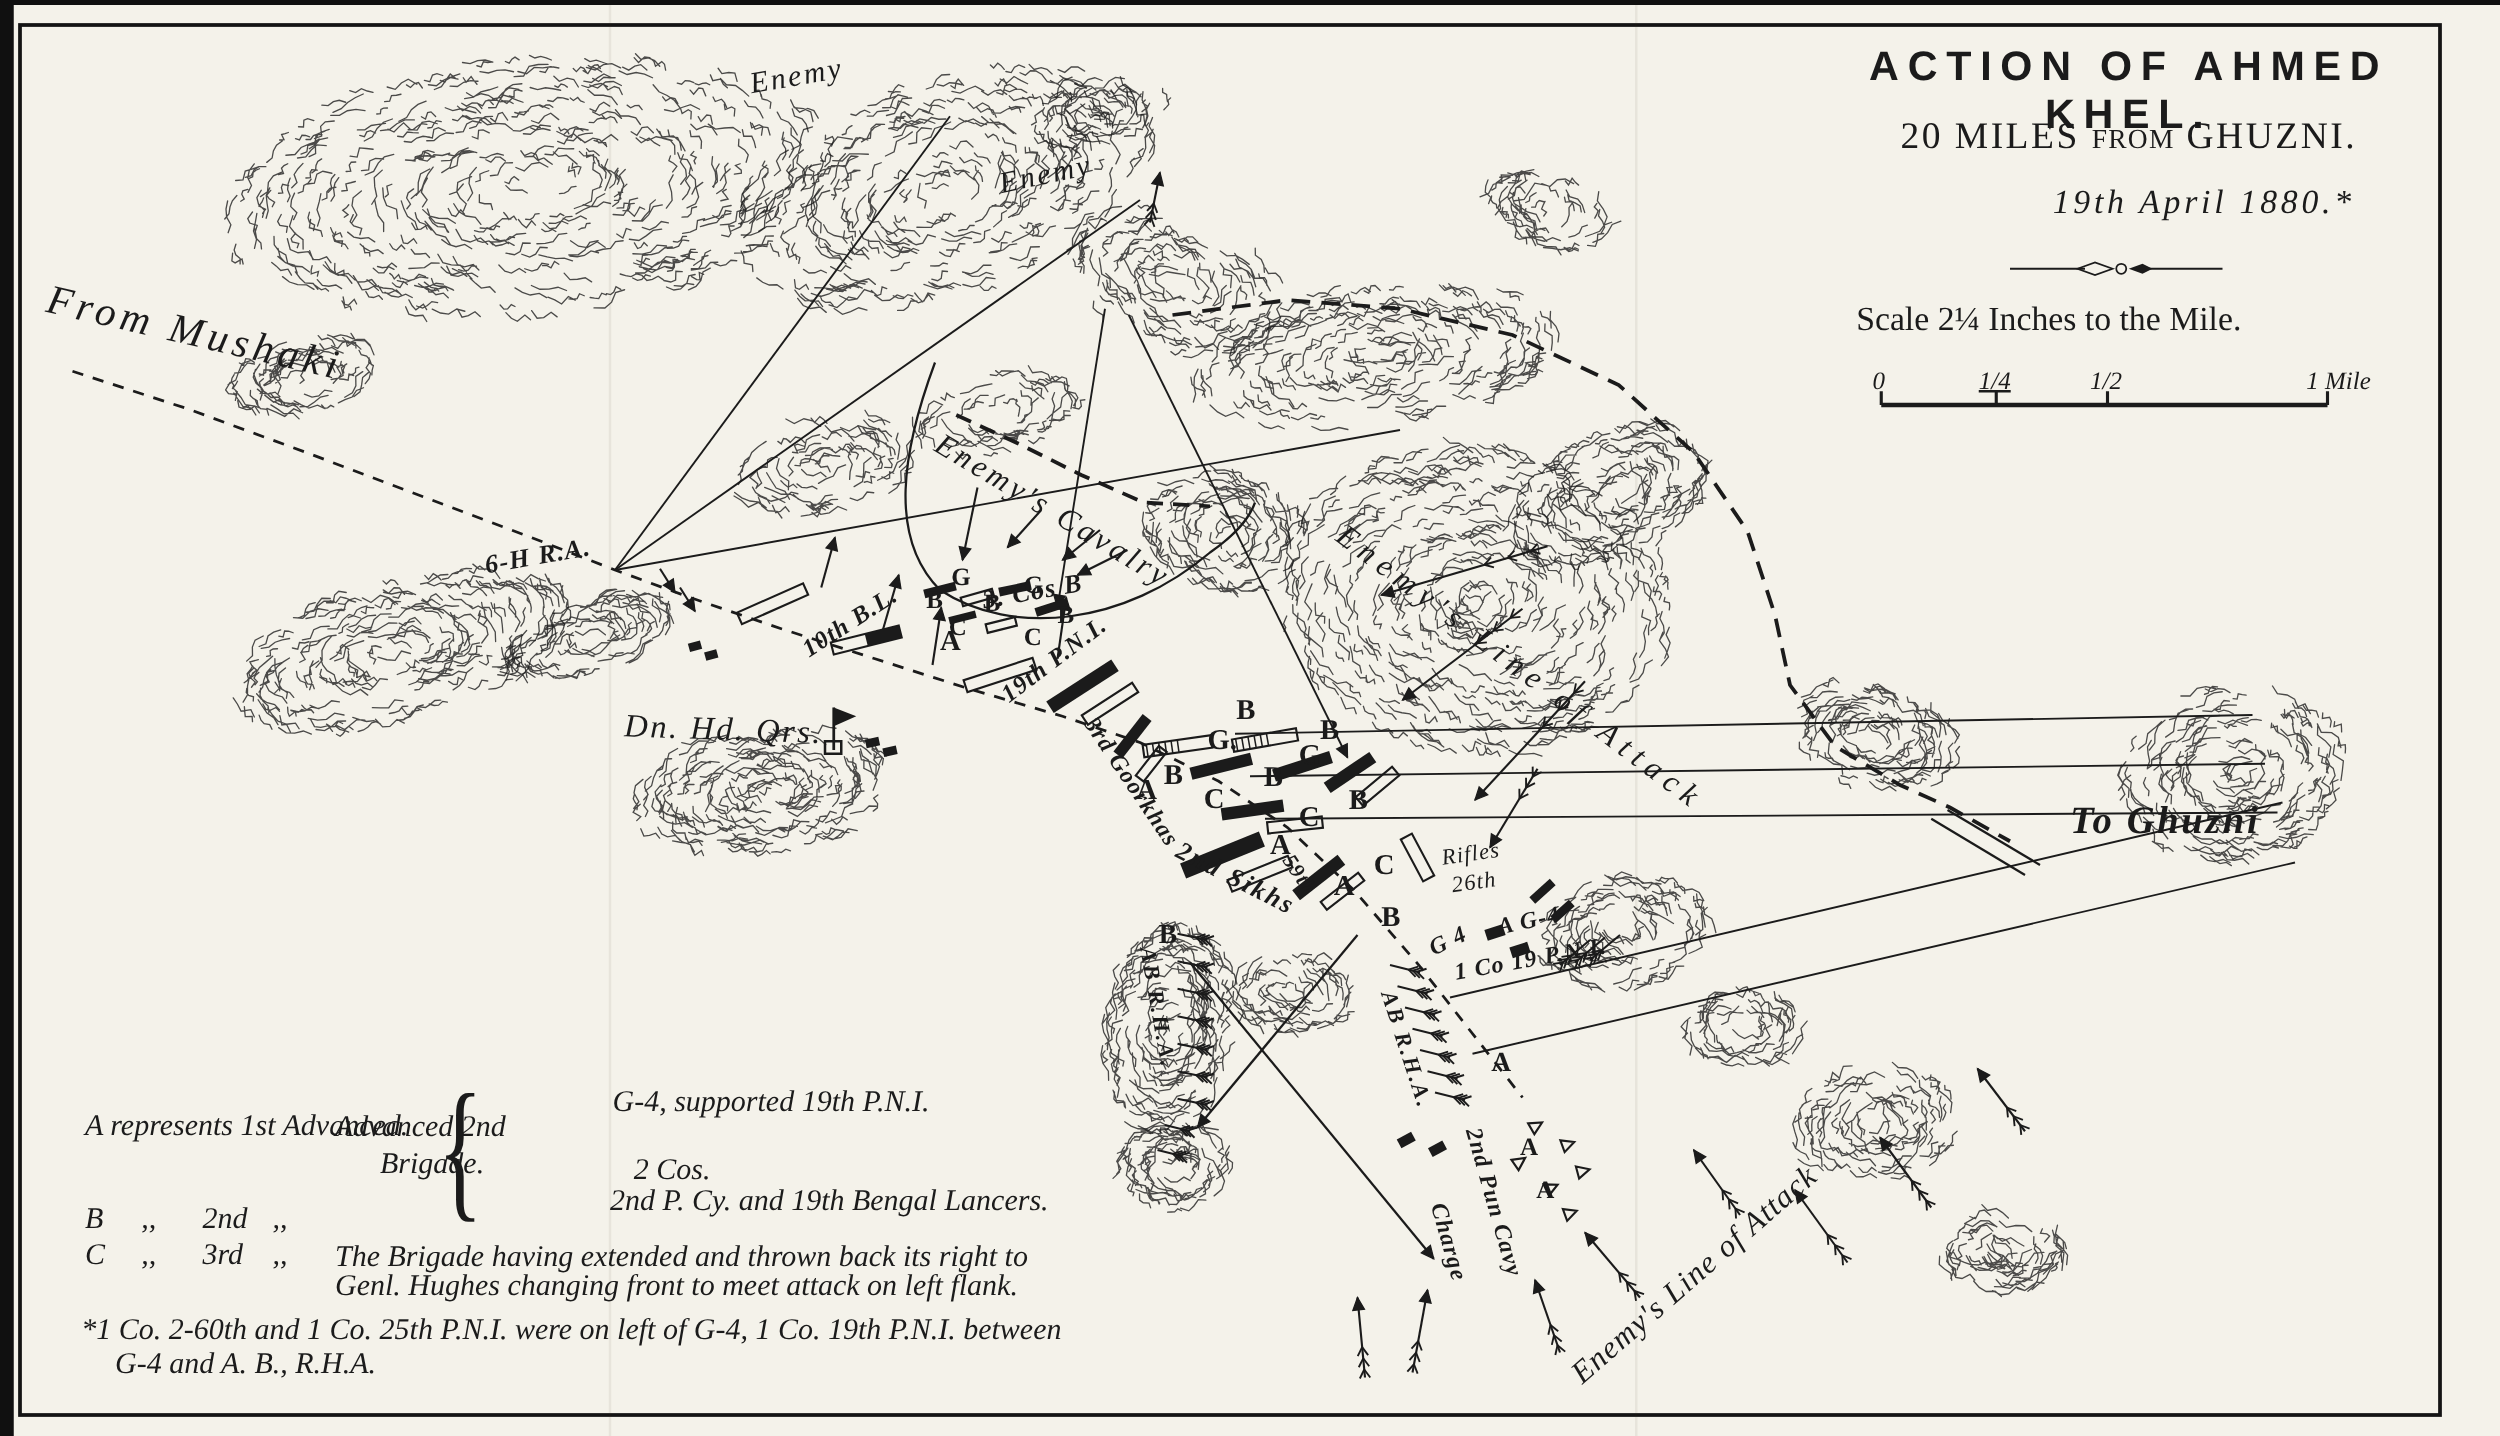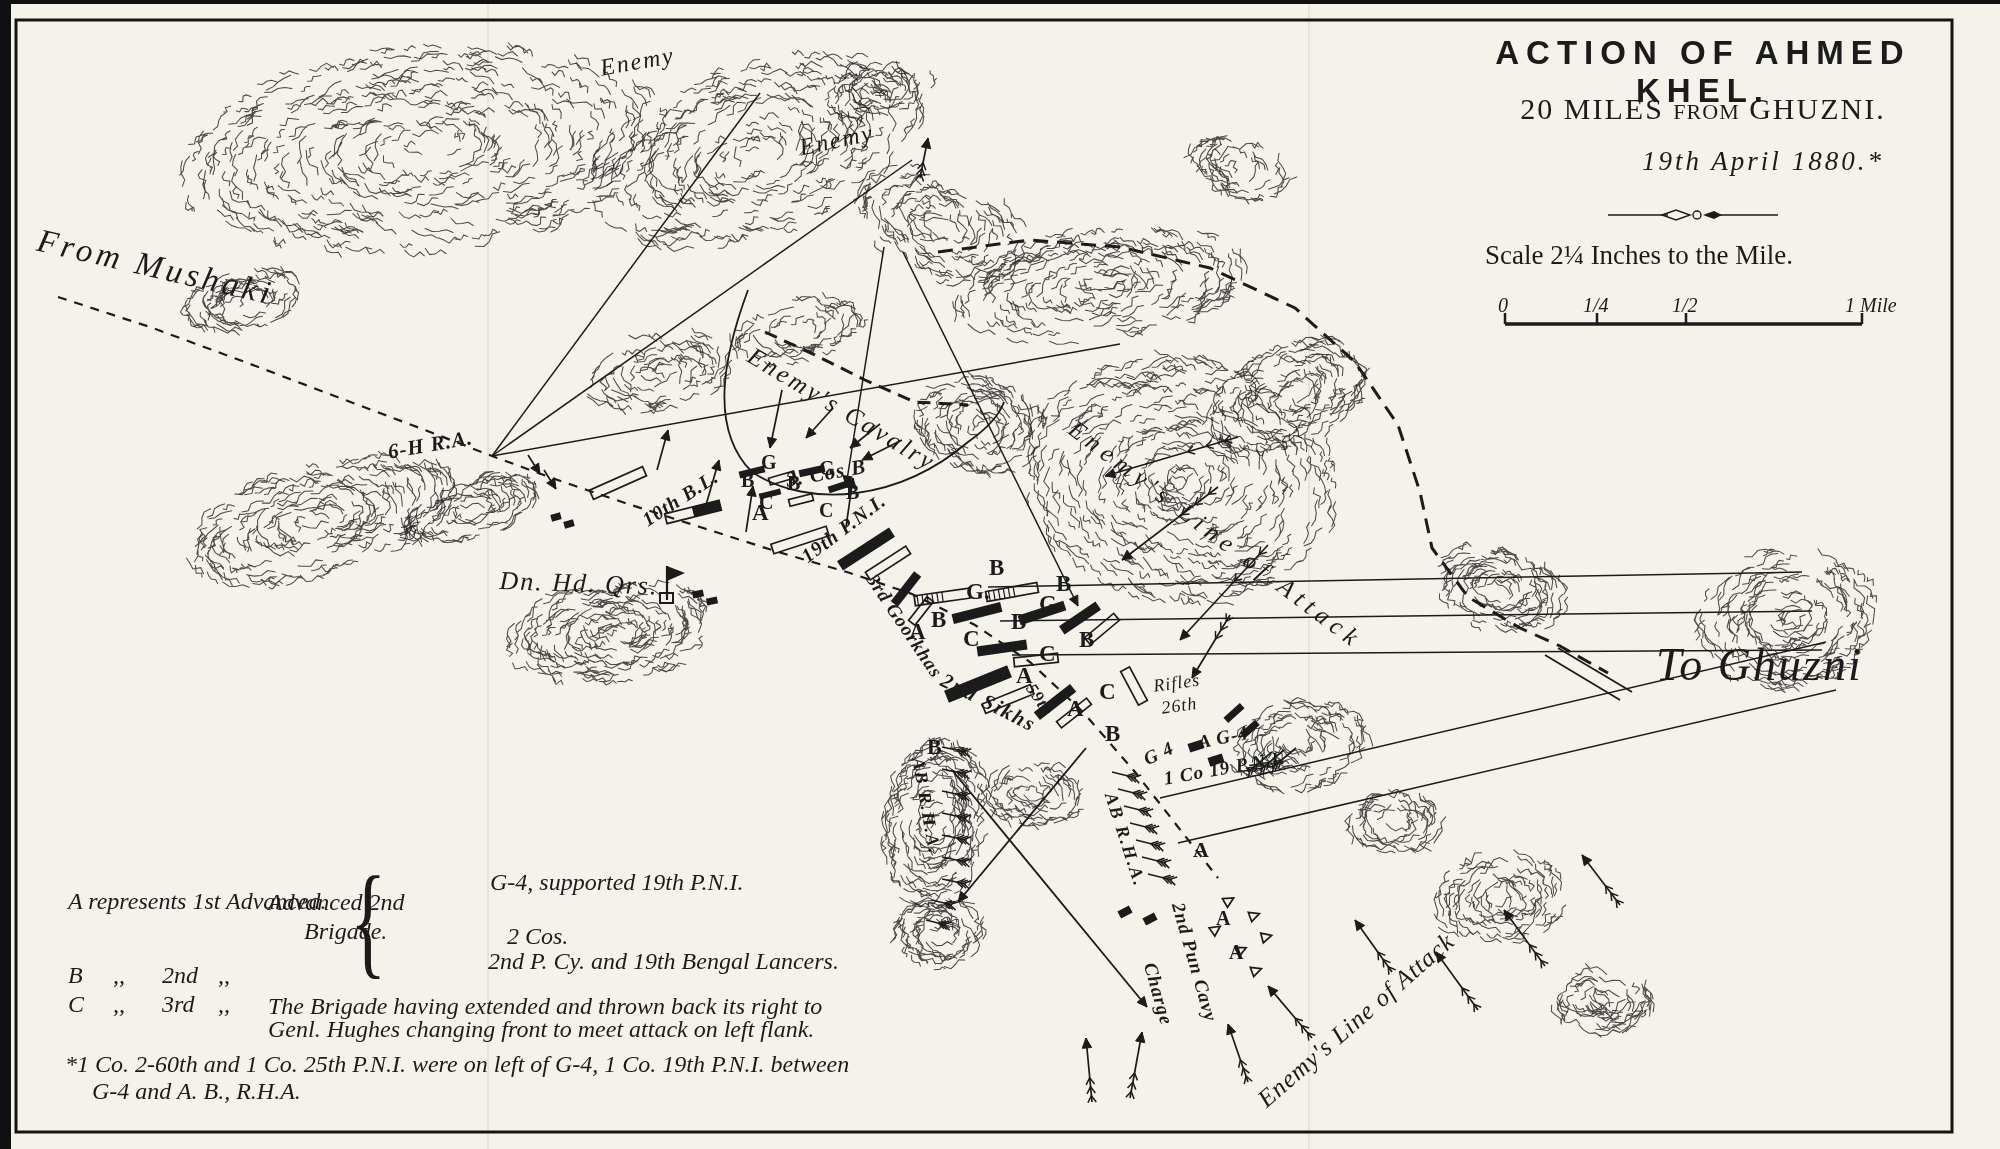--- a/index.html
+++ b/index.html
@@ -480,21 +480,21 @@
   <div class="crease" style="left:487px"></div>
   <div class="crease" style="left:1308px"></div>
 
   <div id="labels">
       <div class="mlabel place" style="left: 42px; top: 222px; font-size: 33px; letter-spacing: 4px; transform: rotate(13deg); transform-origin: 0px 0px;">From Mushaki</div>
       <div class="mlabel place" style="left: 598px; top: 55px; font-size: 24px; letter-spacing: 2px; transform: rotate(-10deg); transform-origin: 0px 0px;">Enemy</div>
       <div class="mlabel place" style="left: 797px; top: 135px; font-size: 24px; letter-spacing: 2px; transform: rotate(-12deg); transform-origin: 0px 0px;">Enemy</div>
       <div class="mlabel place" style="left: 757px; top: 342px; font-size: 25px; letter-spacing: 3px; transform: rotate(31deg); transform-origin: 0px 0px;">Enemy's Cavalry</div>
       <div class="mlabel place" style="left: 1080px; top: 415px; font-size: 25px; letter-spacing: 6px; transform: rotate(37deg); transform-origin: 0px 0px;">Enemy's Line of Attack</div>
       <div class="mlabel place" style="left: 1252px; top: 1092px; font-size: 25px; letter-spacing: 1px; transform: rotate(-41deg); transform-origin: 0px 0px;">Enemy's Line of Attack</div>
-      <div class="mlabel place" style="left: 1656px; top: 638px; font-size: 46px; letter-spacing: 2px; transform: rotate(0deg); transform-origin: 0px 0px;">To Ghuzni</div>
+      <div class="mlabel place" style="left: 1656px; top: 638px; font-size: 31px; letter-spacing: 2px; transform: rotate(0deg); transform-origin: 0px 0px; font-weight: bold;">To Ghuzni</div>
       <div class="mlabel place" style="left: 500px; top: 566px; font-size: 26px; letter-spacing: 2px; transform: rotate(2deg); transform-origin: 0px 0px;">Dn. Hd. Qrs.</div>
       <div class="mlabel unit" style="left: 386px; top: 440px; font-size: 21px; letter-spacing: 1px; transform: rotate(-10deg); transform-origin: 0px 0px;">6-H R.A.</div>
       <div class="mlabel unit" style="left: 638px; top: 512px; font-size: 20px; letter-spacing: 1px; transform: rotate(-33deg); transform-origin: 0px 0px;">10th B.L.</div>
       <div class="mlabel unit" style="left: 784px; top: 468px; font-size: 21px; letter-spacing: 1px; transform: rotate(-10deg); transform-origin: 0px 0px;">3. Cos B</div>
       <div class="mlabel unit" style="left: 797px; top: 549px; font-size: 20px; letter-spacing: 1px; transform: rotate(-37deg); transform-origin: 0px 0px;">19th P.N.I.</div>
       <div class="mlabel unit" style="left: 880px; top: 570px; font-size: 19px; letter-spacing: 1px; transform: rotate(56deg); transform-origin: 0px 0px;">3rd Goorkhas</div>
       <div class="mlabel unit" style="left: 948px; top: 668px; font-size: 21px; letter-spacing: 2px; transform: rotate(27deg); transform-origin: 0px 0px;">2nd Sikhs</div>
       <div class="mlabel unit" style="left: 1038px; top: 680px; font-size: 17px; letter-spacing: 1px; transform: rotate(56deg); transform-origin: 0px 0px;">59th</div>
       <div class="mlabel place" style="left: 1152px; top: 676px; font-size: 18px; letter-spacing: 1px; transform: rotate(-8deg); transform-origin: 0px 0px;">Rifles</div>
       <div class="mlabel place" style="left: 1160px; top: 698px; font-size: 18px; letter-spacing: 1px; transform: rotate(-8deg); transform-origin: 0px 0px;">26th</div>
@@ -525,21 +525,21 @@
       <div class="mlabel letter" style="left: 1079px; top: 627px; font-size: 23px; letter-spacing: 0px; transform: rotate(0deg); transform-origin: 0px 0px;">B</div>
       <div class="mlabel letter" style="left: 1016px; top: 663px; font-size: 23px; letter-spacing: 0px; transform: rotate(0deg); transform-origin: 0px 0px;">A</div>
       <div class="mlabel letter" style="left: 1099px; top: 679px; font-size: 23px; letter-spacing: 0px; transform: rotate(0deg); transform-origin: 0px 0px;">C</div>
       <div class="mlabel letter" style="left: 1067px; top: 696px; font-size: 23px; letter-spacing: 0px; transform: rotate(0deg); transform-origin: 0px 0px;">A</div>
       <div class="mlabel letter" style="left: 1105px; top: 721px; font-size: 23px; letter-spacing: 0px; transform: rotate(0deg); transform-origin: 0px 0px;">B</div>
       <div class="mlabel letter" style="left: 927px; top: 734px; font-size: 22px; letter-spacing: 0px; transform: rotate(0deg); transform-origin: 0px 0px;">B</div>
       <div class="mlabel letter" style="left: 1193px; top: 837px; font-size: 22px; letter-spacing: 0px; transform: rotate(0deg); transform-origin: 0px 0px;">A</div>
       <div class="mlabel letter" style="left: 1216px; top: 907px; font-size: 20px; letter-spacing: 0px; transform: rotate(0deg); transform-origin: 0px 0px;">A</div>
       <div class="mlabel letter" style="left: 1229px; top: 941px; font-size: 20px; letter-spacing: 0px; transform: rotate(0deg); transform-origin: 0px 0px;">A</div>
       <div class="mlabel tick" style="left: 1498px; top: 294px;">0</div>
-      <div class="mlabel tick" style="left: 1583px; top: 294px;">1/4</div>
+      <div class="mlabel tick" style="left: 1583px; top: 294px; text-decoration: underline;">1/4</div>
       <div class="mlabel tick" style="left: 1672px; top: 294px;">1/2</div>
       <div class="mlabel tick" style="left: 1845px; top: 294px;">1 Mile</div>
     </div>
 
   <div class="tb" id="tb-title">ACTION OF AHMED KHEL.</div>
   <div class="tb" id="tb-sub"><span>20 MILES </span><span class="small">FROM</span><span> GHUZNI.</span></div>
   <div class="tb" id="tb-date">19th April 1880.*</div>
   <div class="tb" id="tb-scaletext">Scale 2¼ Inches to the Mile.</div>
 
   <div class="lg" style="left:68px;top:888px">A represents 1st Advanced.</div>

